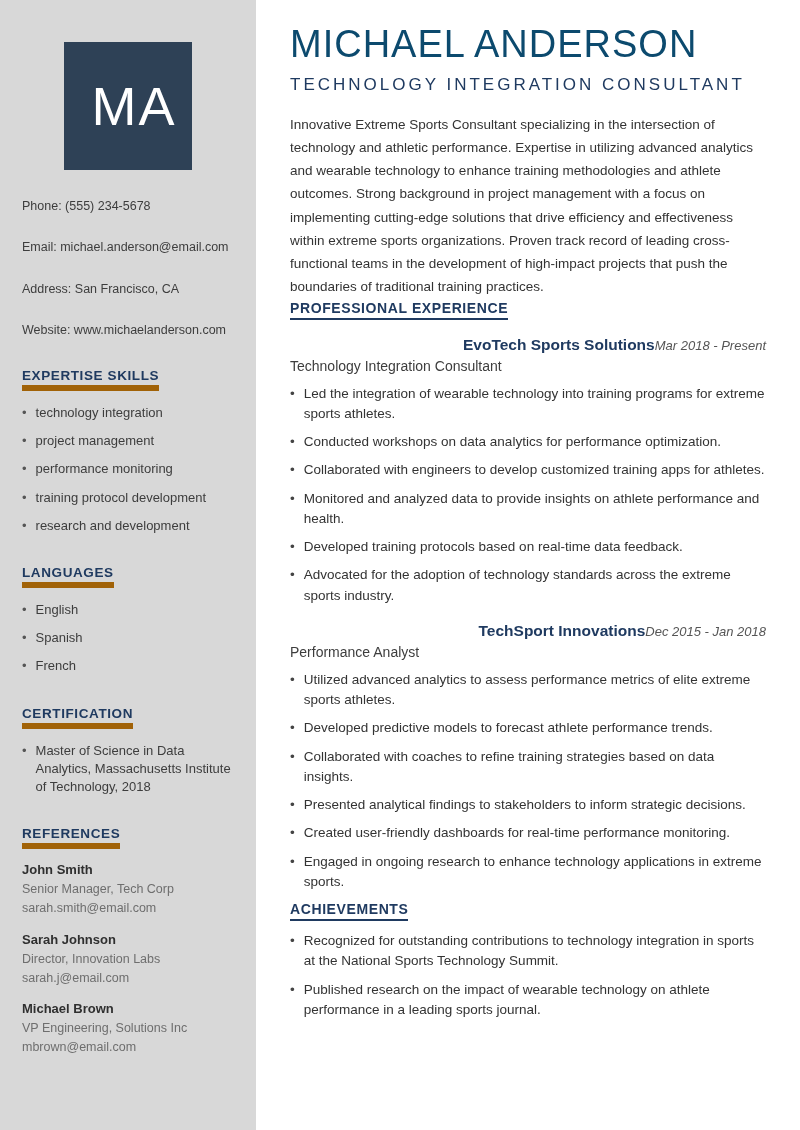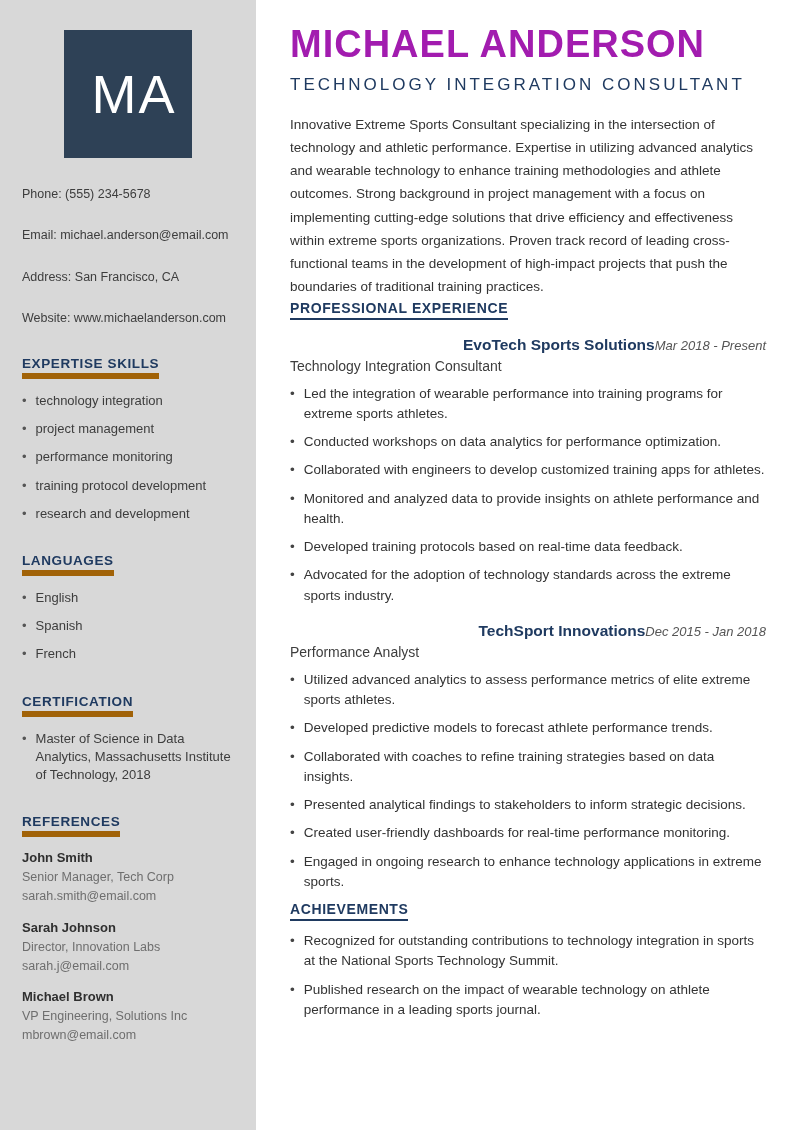--- a/index.html
+++ b/index.html
@@ -2,37 +2,37 @@
 <html><head>
 <meta charset="utf-8">
 <style>
   * { margin:0; padding:0; box-sizing:border-box; }
   html,body { background:#ffffff; }
   body { font-family:"Liberation Sans", sans-serif; color:#333; }
   .page { width:800px; height:1130px; display:flex; background:#ffffff; overflow:hidden; margin:0 auto; }
 
   
   .sidebar { width:256px; flex-shrink:0; background:#d8d8d8; padding:30px 22px 20px 22px; }
-  .logo { width:128px; height:128px; background:#2e4156; margin:0 auto; display:flex; align-items:center; justify-content:center;padding-left:12px; }
+  .logo { width:128px; height:128px; background:#2e4156; margin:12px auto; display:flex; align-items:center; justify-content:center;padding-left:12px; }
   .logo-text { color:#ffffff; font-size:54px; letter-spacing:2px; font-weight:400; }
   .contact { margin-top:28px; }
   .contact-line { font-size:12.5px; color:#3d3d3d; margin-bottom:13px; line-height:1.3;margin-top:25px; }
   .side-section { margin-top:28px; }
   .side-heading { display:inline-block; color:#1f3a60; font-weight:bold; font-size:13.5px; letter-spacing:0.6px;
                   border-bottom:6px solid #a16207; padding-bottom:2px; margin-bottom:13px; }
   ul { list-style:none; }
   .side-list li { display:flex; font-size:13px; color:#3d3d3d; margin-bottom:10px; line-height:1.4; }
   .side-list li::before { content:"•"; margin-right:9px; color:#555; }
   .ref { margin-bottom:15px; }
   .ref-name { font-size:13px; font-weight:bold; color:#2f2f2f; margin-bottom:4px; }
   .ref-line { font-size:12.5px; color:#6e6e6e; margin-bottom:3px; line-height:1.3; }
 
   
   .main { flex:1; padding:24px 34px 20px 34px; }
-  .name { font-size:38px; font-weight:bold; color:#a21caf; letter-spacing:1px; line-height:1.1; }
+  .name { font-size:38px; font-weight:normal; color:#0c4a6e; letter-spacing:1px; line-height:1.1; }
   .headline { font-size:17px; color:#1f3a60; letter-spacing:3px; margin-top:9px; }
   .summary { margin-top:18px; font-size:13.5px; line-height:1.72; color:#333; }
   .main-section { }
   .main-heading { display:inline-block; font-size:14px; font-weight:bold; color:#1f3a60; letter-spacing:0.6px;
                   border-bottom:2px solid #1f3a60; padding-bottom:2px; }
   .job { margin-top:16px; }
   .job-header { display:flex; justify-content:flex-end; align-items:baseline; }
   .company { font-size:15.5px; font-weight:bold; color:#1f3a60; }
   .dates { font-size:13px; font-style:italic; color:#555; }
   .role { font-size:14px; color:#3d3d3d; margin-top:4px; }
@@ -137,21 +137,21 @@
       <div class="main-heading">PROFESSIONAL EXPERIENCE</div>
 
       <div class="job">
         <div class="job-header">
           <span class="company">EvoTech Sports Solutions</span>
           <span class="dates">Mar 2018 - Present</span>
         </div>
         <div class="role">Technology Integration Consultant</div>
         <ul class="main-list">
           <li>
-              <span>Led the integration of wearable performance into training programs for extreme sports athletes.</span>
+              <span>Led the integration of wearable technology into training programs for extreme sports athletes.</span>
             </li>
           <li>
               <span>Conducted workshops on data analytics for performance optimization.</span>
             </li>
           <li>
               <span>Collaborated with engineers to develop customized training apps for athletes.</span>
             </li>
           <li>
               <span>Monitored and analyzed data to provide insights on athlete performance and health.</span>
             </li>

